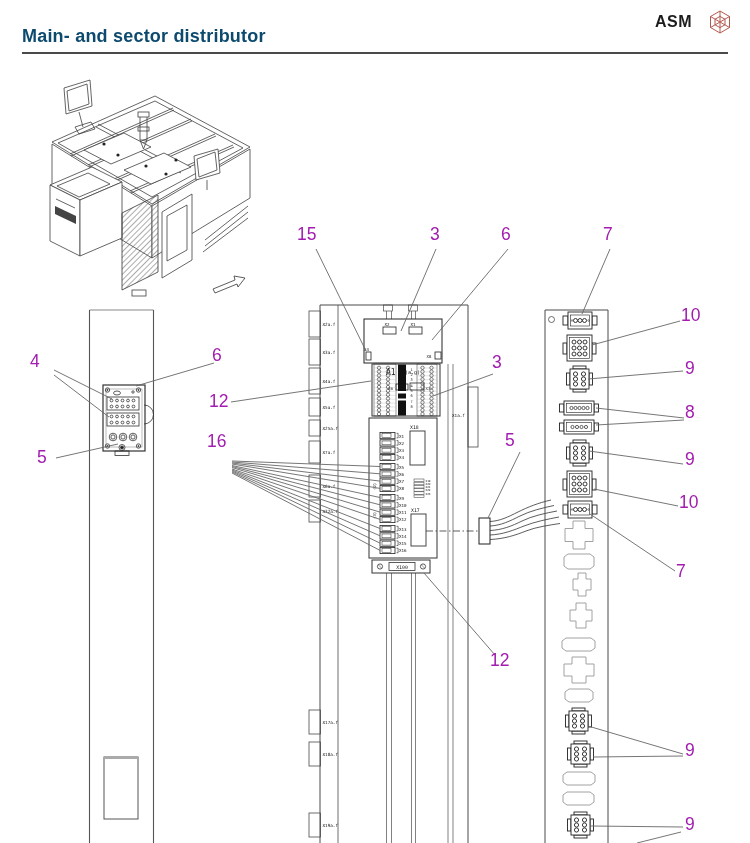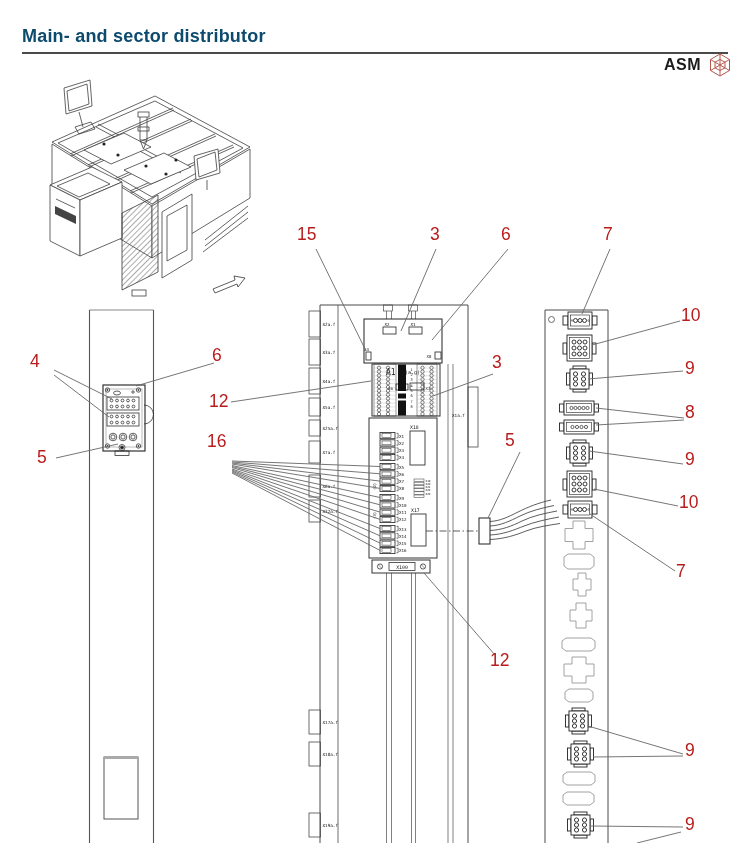--- a/index.html
+++ b/index.html
@@ -1,24 +1,24 @@
 <!DOCTYPE html>
 <html><head>
 <meta charset="utf-8">
 <style>
   html,body{margin:0;padding:0;width:750px;height:843px;background:#fff;overflow:hidden;
             font-family:"Liberation Sans",sans-serif;}
   .page{position:absolute;left:0;top:0;width:750px;height:843px;background:#fff;}
   .title{position:absolute;left:22px;top:26px;font-size:18px;font-weight:bold;color:#0c4a6e;letter-spacing:.2px;}
   .rule{position:absolute;left:22px;top:52px;width:706px;height:2px;background:#4a4a4a;}
-  .brand{position:absolute;right:16px;top:8px;display:flex;align-items:center;gap:6px;margin-top:43px;}
+  .brand{position:absolute;right:16px;top:8px;display:flex;align-items:center;gap:15px;}
   .brand-text{font-size:16px;font-weight:600;color:#1c1c1c;letter-spacing:.5px;}
   svg.art{position:absolute;left:0;top:0;}
   svg text{font-family:"DejaVu Sans Mono",monospace;fill:#151515;}
-  .callout{position:absolute;font-size:17.5px;color:#b91c1c;line-height:1;}
+  .callout{position:absolute;font-size:17.5px;color:#a21caf;line-height:1;}
 </style>
 </head>
 <body>
 
 <div class="page">
 
   <div class="title">Main- and sector distributor</div>
   <div class="rule"></div>
 
   <div class="brand">

